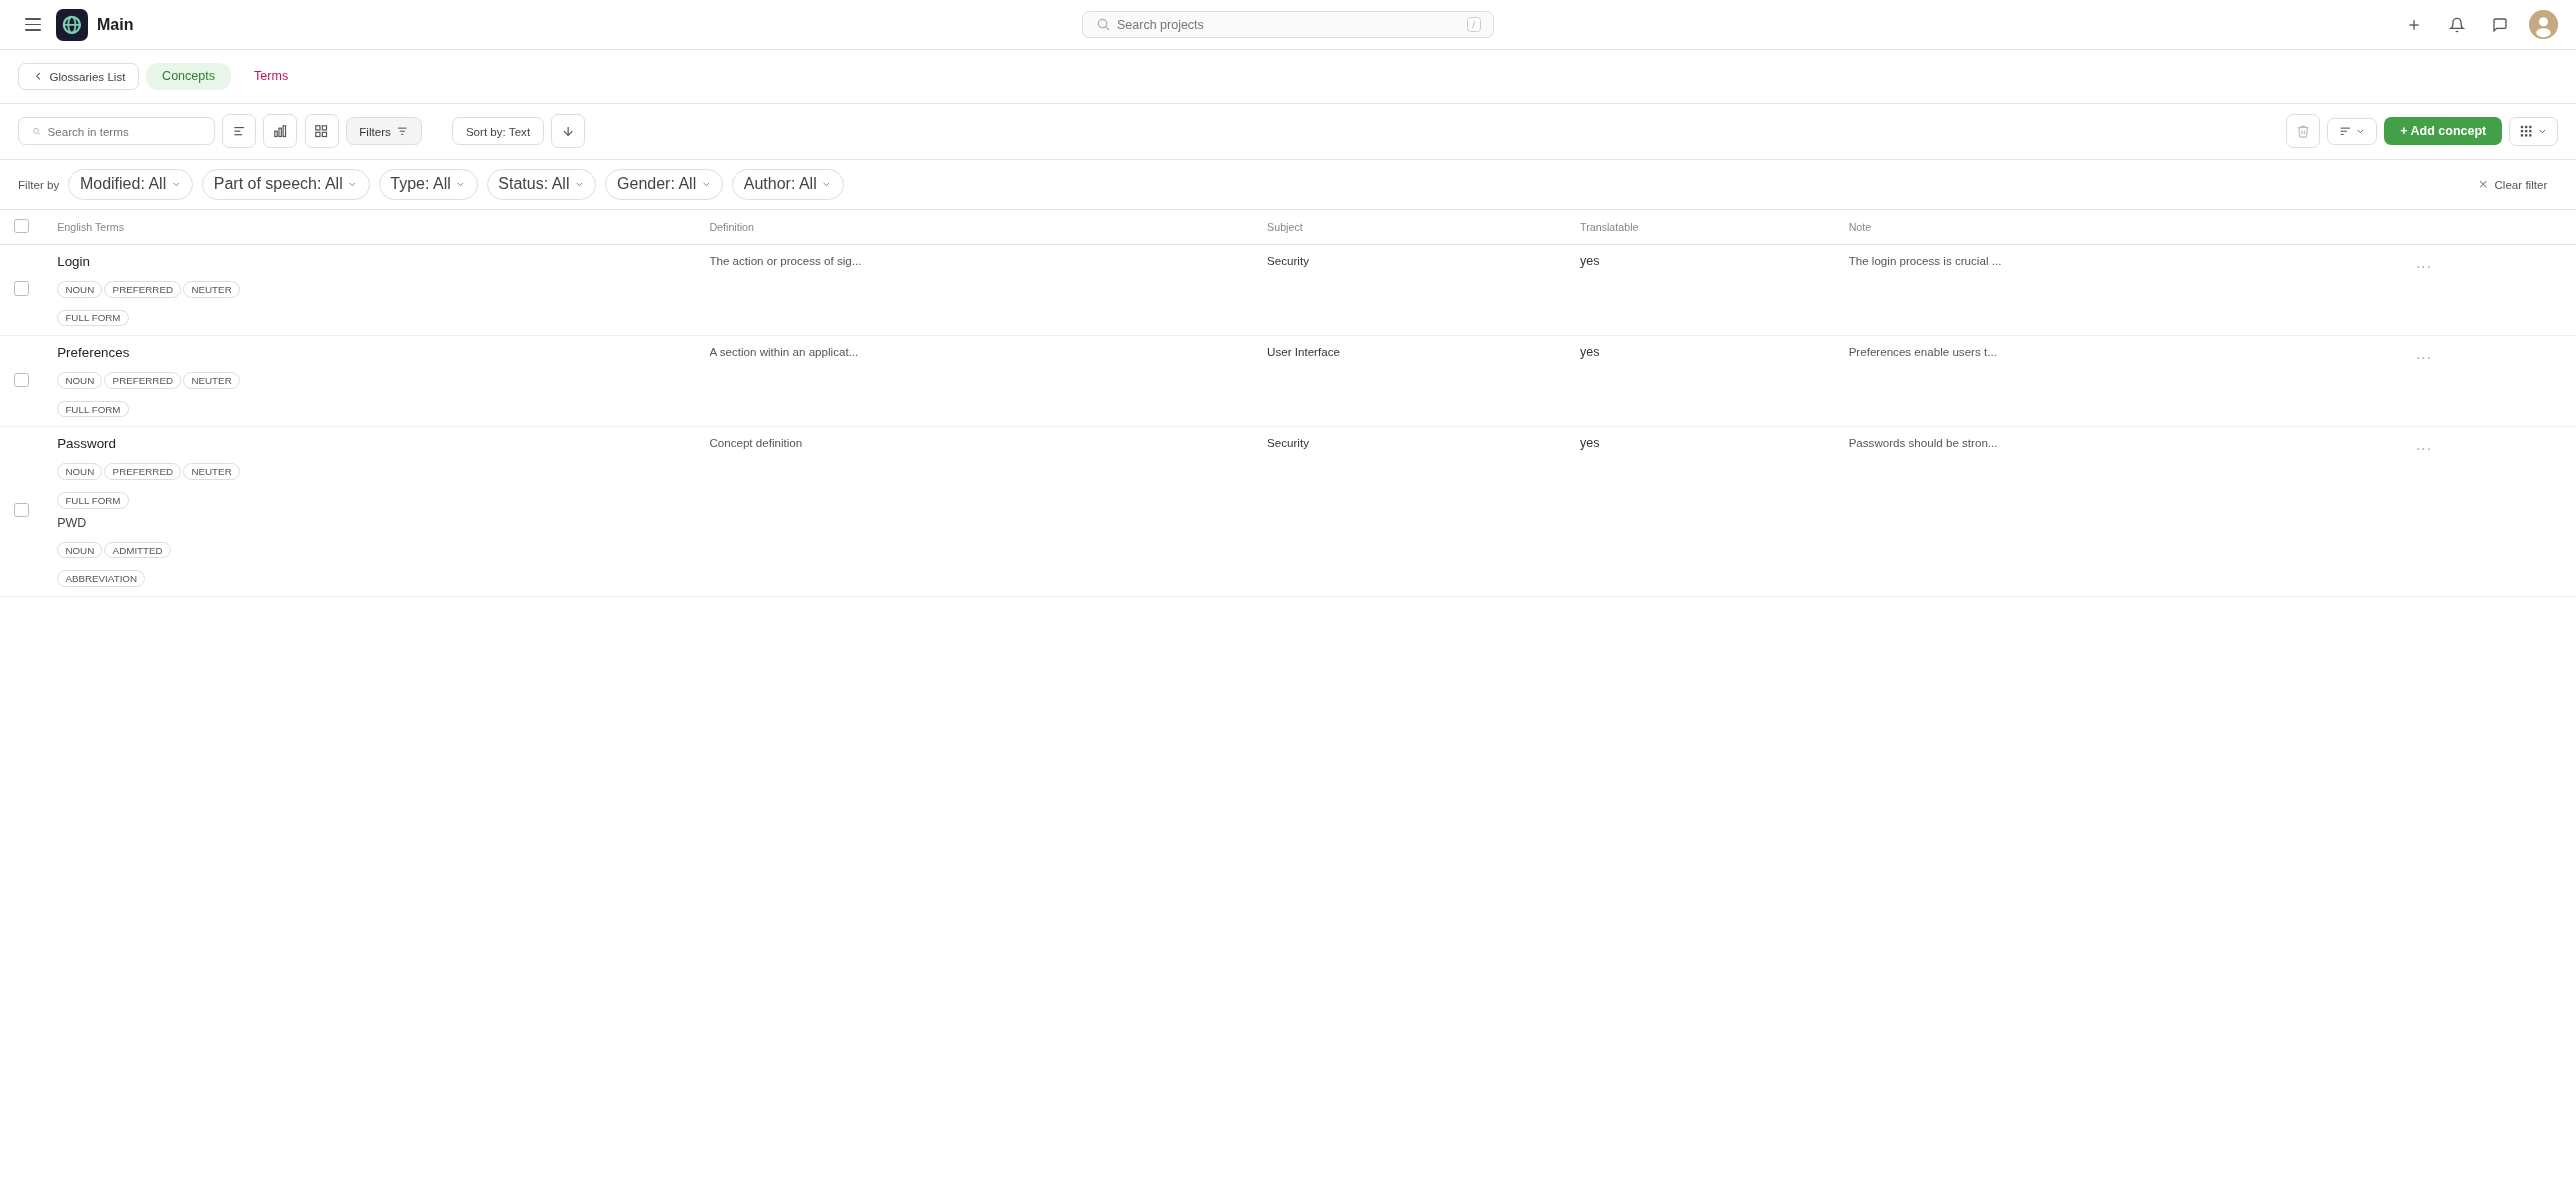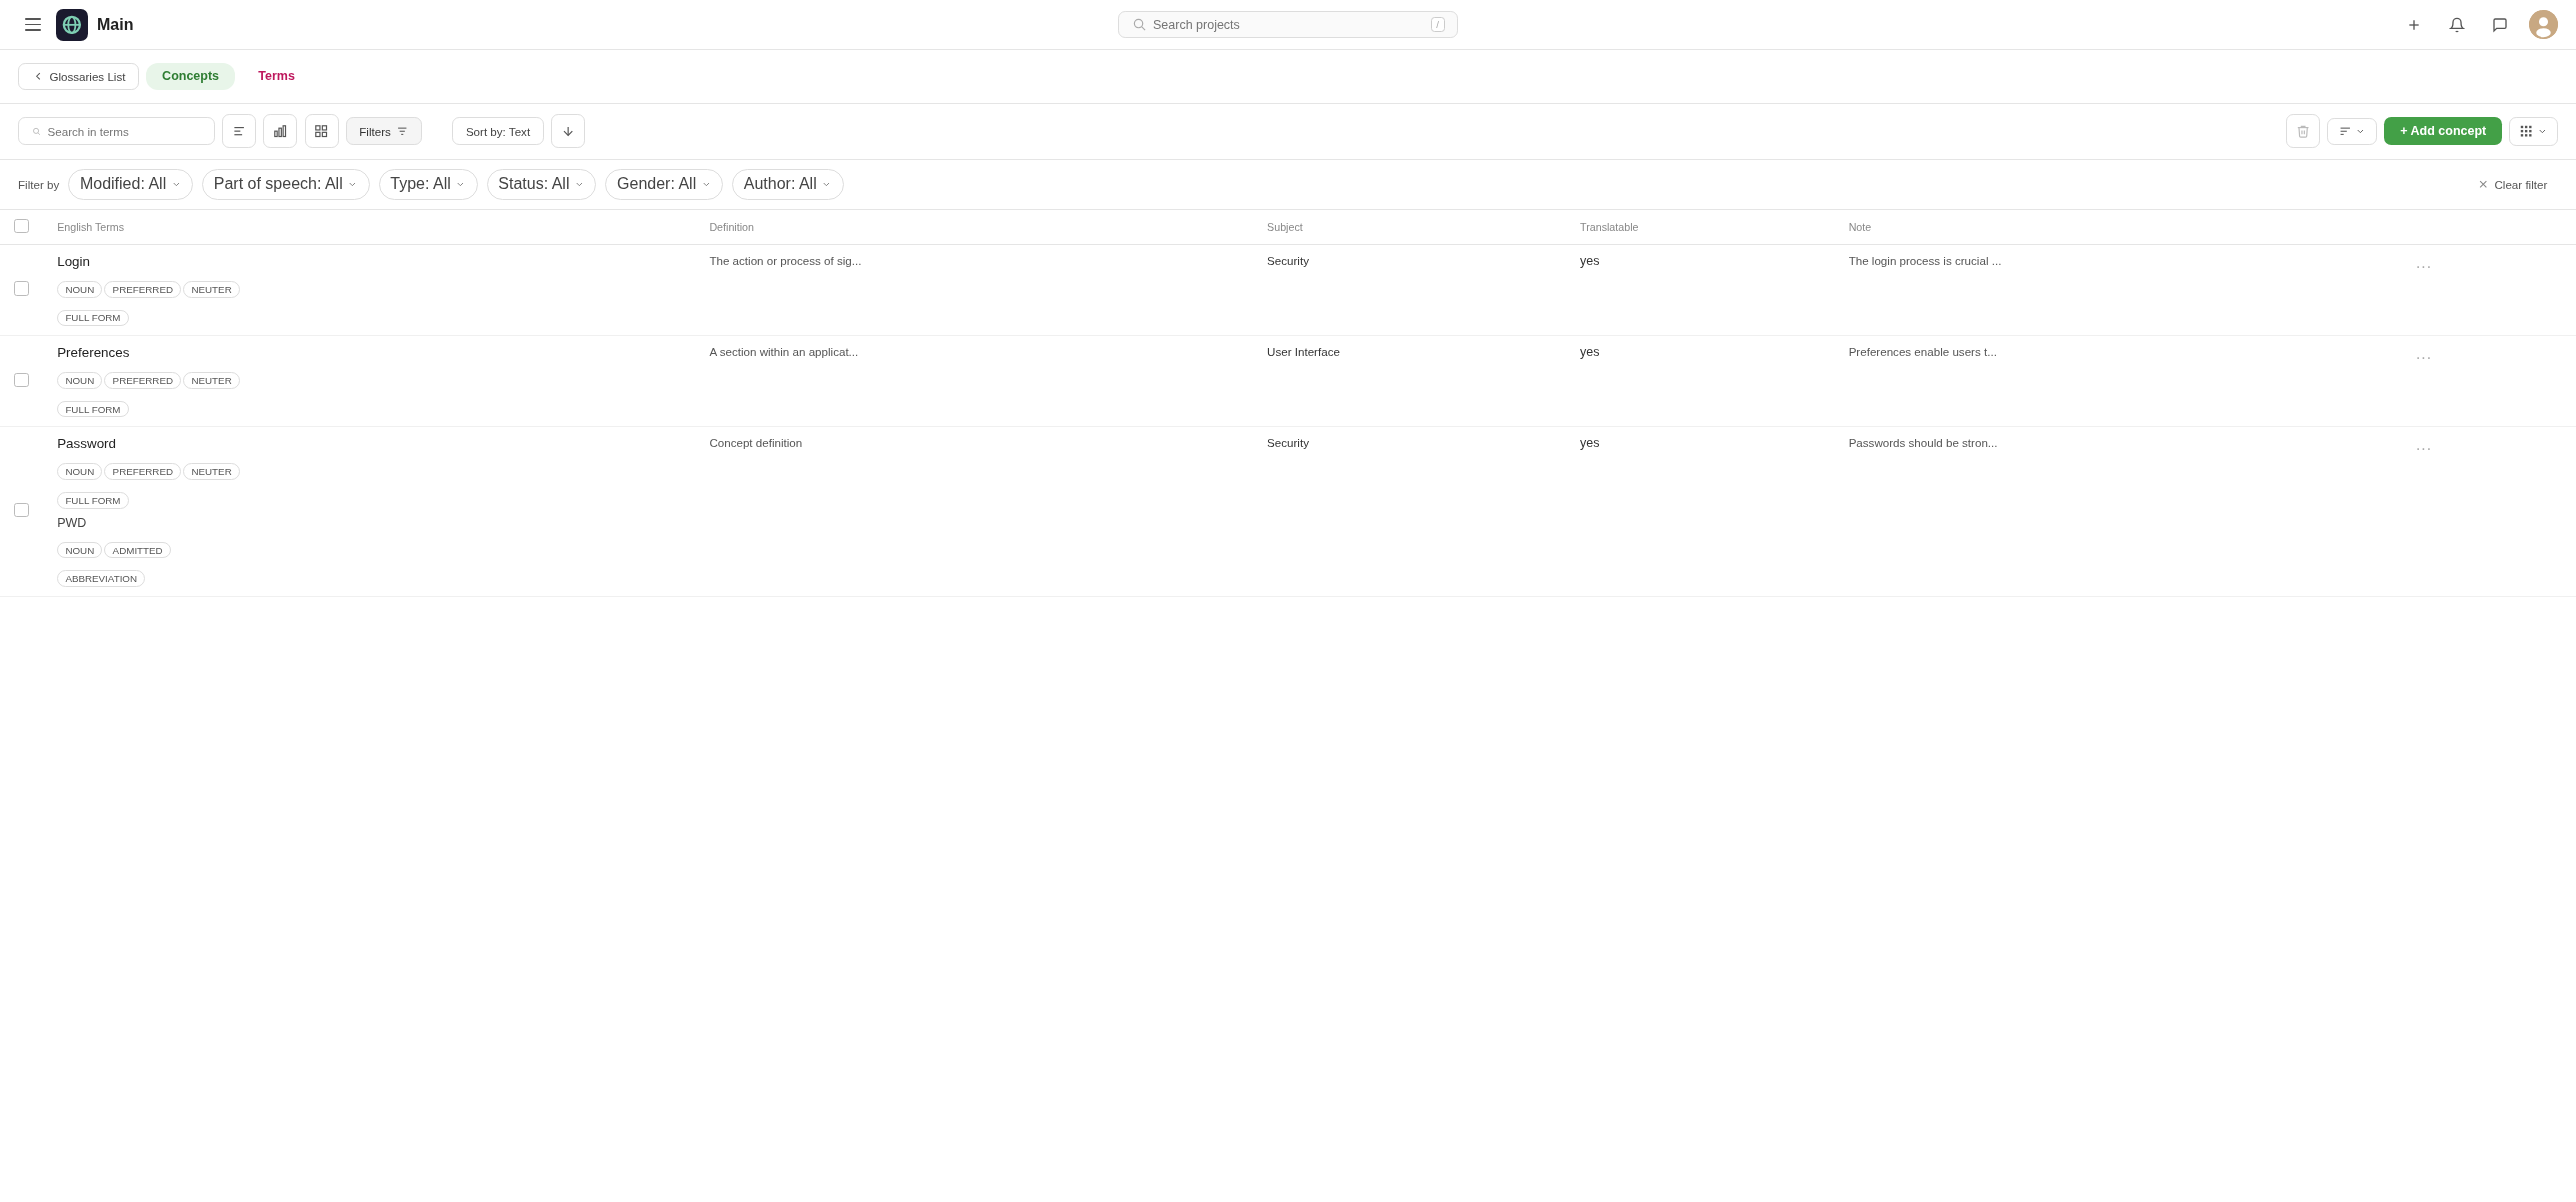--- a/index.html
+++ b/index.html
@@ -15,21 +15,21 @@
     .hamburger span { display: block; width: 16px; height: 1.8px; background: #555; border-radius: 0.9px; }
     .logo-icon {
       width: 32px; height: 32px; background: #1a1a2e; border-radius: 7.2px;
       display: flex; align-items: center; justify-content: center; color: #fff; font-size: 16px; font-weight: bold;
     }
     .app-title { font-size: 16px; font-weight: 600; color: #222; }
     .topnav-center { flex: 1; display: flex; justify-content: center; }
     .search-projects-wrap {
       display: flex; align-items: center; gap: 7.2px;
       border: 0.9px solid #ddd; border-radius: 7.2px; padding: 5.4px 12.5px;
-      width: 340px; background: #fafafa;
+      width: 412px; background: #fafafa;
     }
     .search-projects-wrap input {
       border: none; background: transparent; font-size: 12.5px; color: #888; outline: none; flex: 1;
     }
     .kbd-slash {
       border: 0.9px solid #ccc; border-radius: 3.6px; padding: 0.9px 4.5px; font-size: 9.8px; color: #aaa; background: #fff;
     }
     .topnav-right { flex: 1; display: flex; align-items: center; justify-content: flex-end; gap: 14.3px; }
     .icon-btn {
       width: 29px; height: 29px; border: none; background: none; cursor: pointer;
@@ -44,21 +44,21 @@
     .tabs-bar {
       display: flex; align-items: center; padding: 12.5px 18px; gap: 7.2px; border-bottom: 0.9px solid #e5e5e5;
     }
     .back-btn {
       display: flex; align-items: center; gap: 5.4px; padding: 6.3px 12.5px;
       border: 0.9px solid #ddd; border-radius: 7.2px; background: #fff; cursor: pointer;
       font-size: 11.6px; color: #444;
     }
     .tab-btn {
       padding: 6.3px 16px; border-radius: 12px; border: none; cursor: pointer;
-      font-size: 12.5px; font-weight: 700;
+      font-size: 12.5px; font-weight: 400;
     }
     .tab-btn.active { background: #e8f5e9; color: #2e7d32; }
     .tab-btn.inactive { background: transparent; color: #be185d; border: none; }
 
     
     .toolbar {
       display: flex; align-items: center; padding: 10.7px 18px; gap: 7.2px; border-bottom: 0.9px solid #e5e5e5;
     }
     .search-terms-wrap {
       display: flex; align-items: center; gap: 7.2px;

